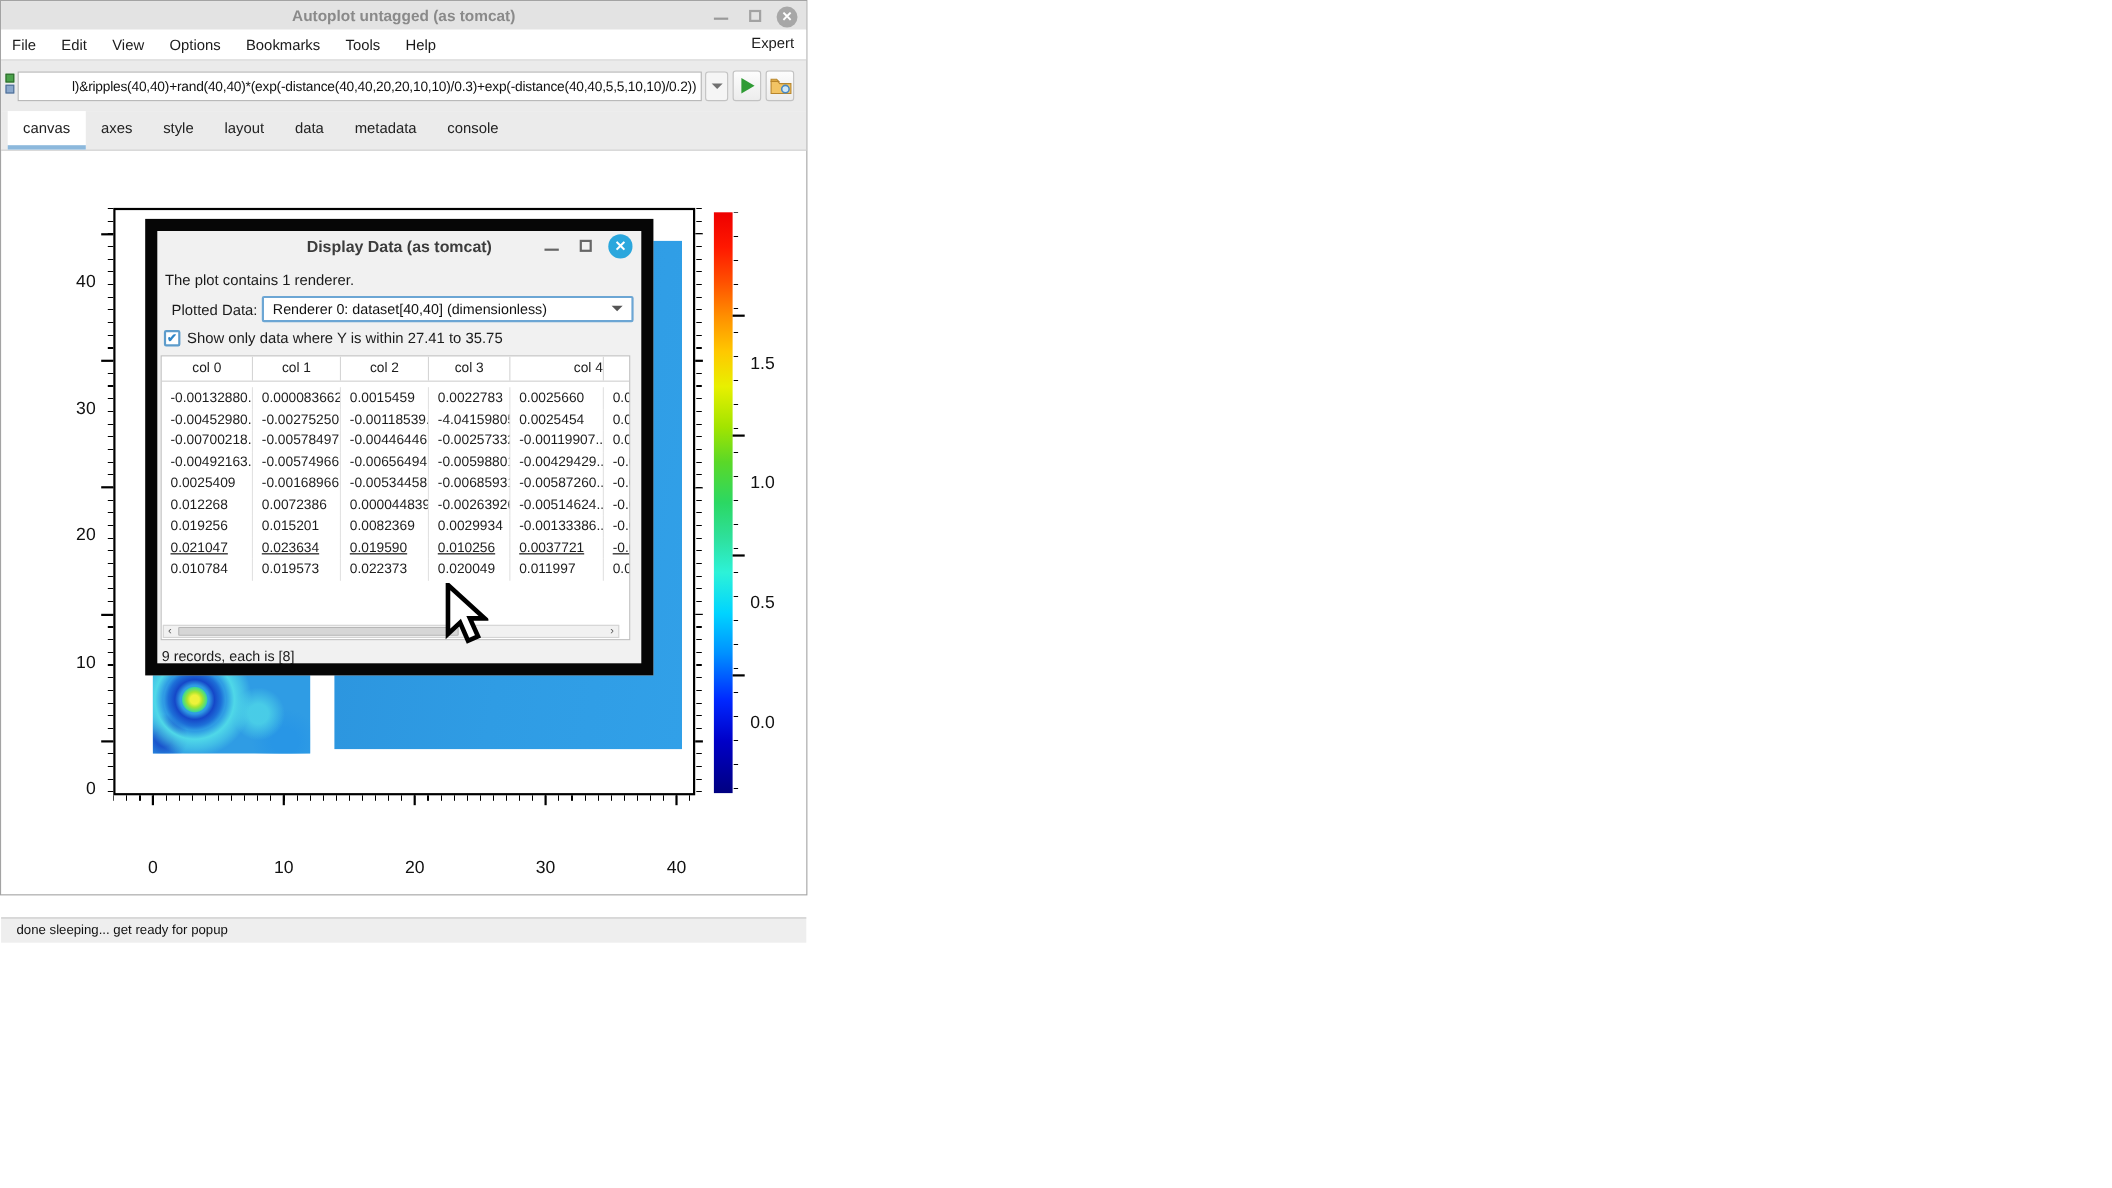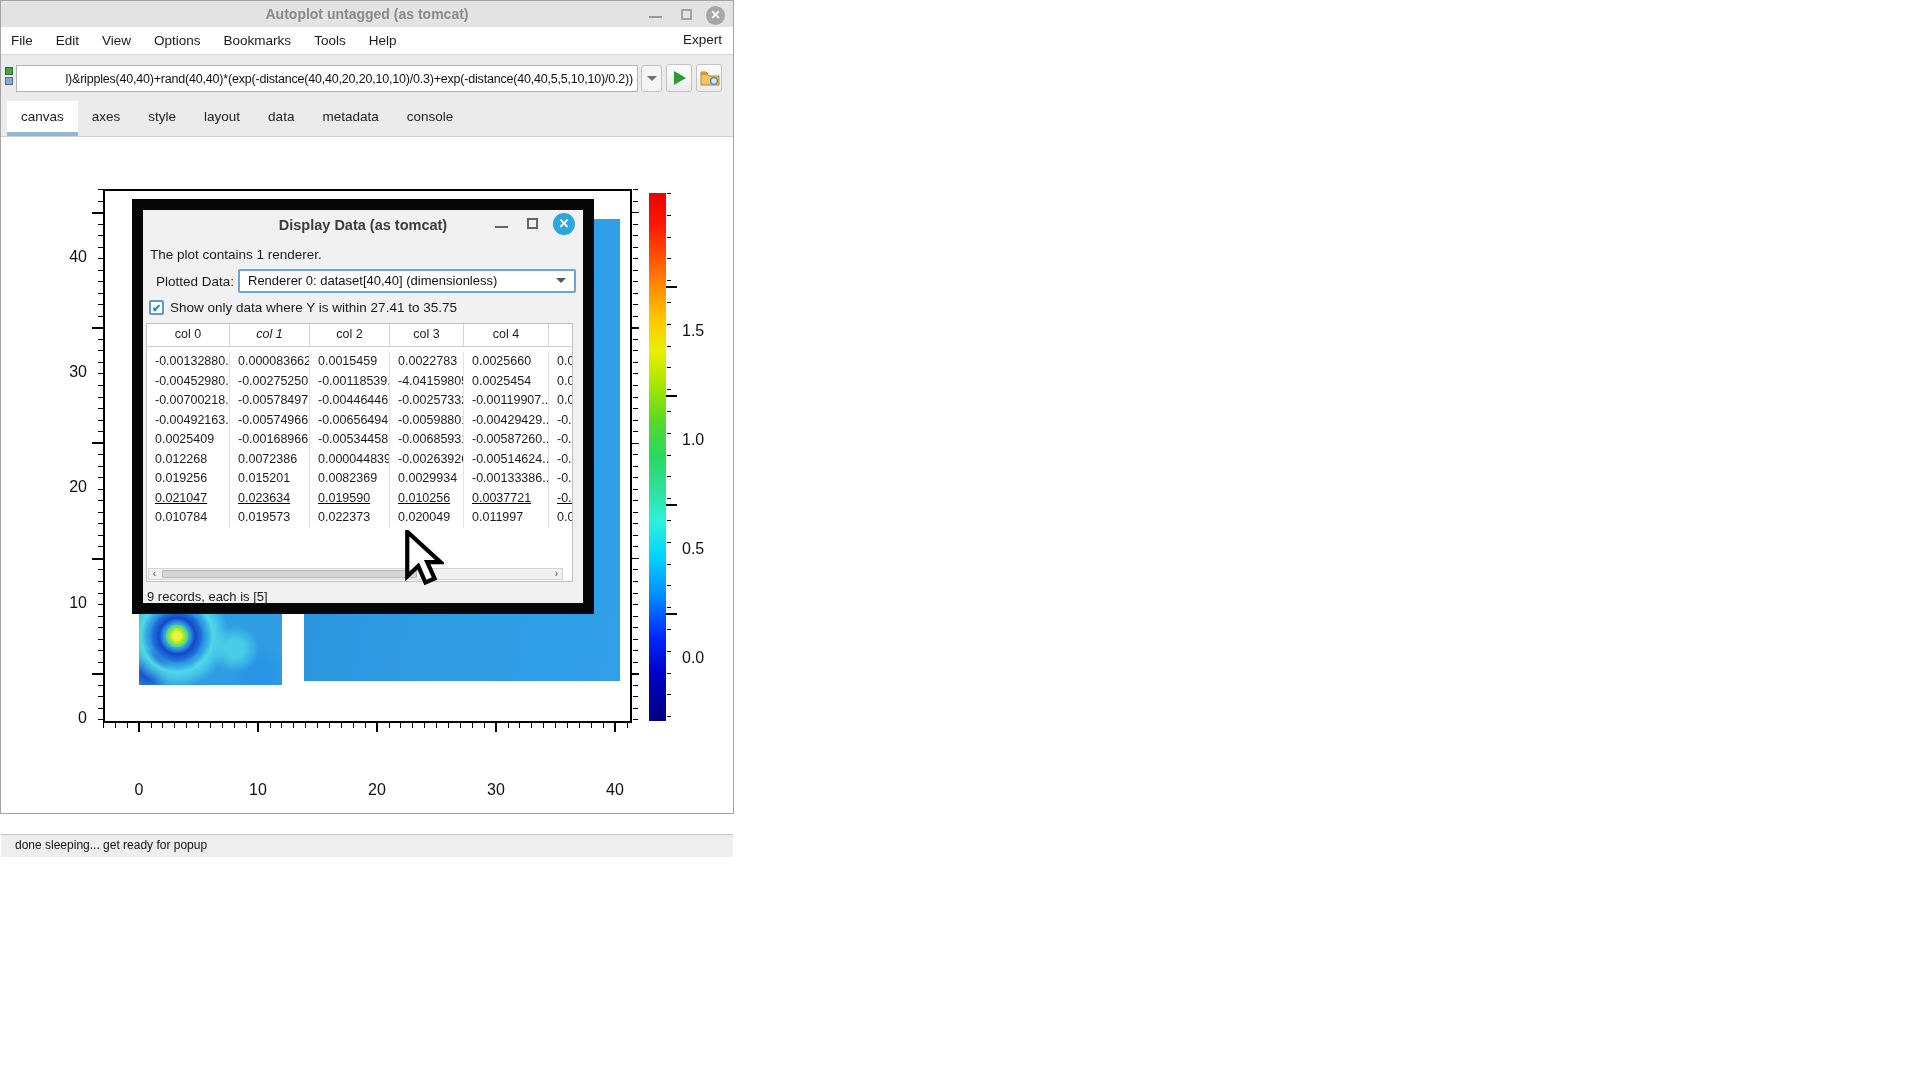--- a/index.html
+++ b/index.html
@@ -198,24 +198,24 @@
     <div class="dlg-renderer">The plot contains 1 renderer.</div>
     <div class="dlg-plotted-label">Plotted Data:</div>
     <div class="dlg-combo">Renderer 0: dataset[40,40] (dimensionless)</div>
 
     <div class="dlg-check">✔</div>
     <div class="dlg-checklabel">Show only data where Y is within 27.41 to 35.75</div>
 
     <div class="dlg-table">
       <div class="thead">
           <div class="th" style="width: 83px;">col 0</div>
-          <div class="th" style="width: 80px; font-style: italic;">col 1</div>
+          <div class="th" style="width: 80px;">col 1</div>
           <div class="th" style="width: 80px;">col 2</div>
           <div class="th" style="width: 74px;">col 3</div>
-          <div class="th" style="width: 85px;">col 4</div>
+          <div class="th" style="width: 85px; text-align: right;">col 4</div>
           <div class="th" style="width: 25px;"></div>
         </div>
       <div class="tbody">
           <div class="trow" style="top: 28px;">
             <div class="td" style="width: 83px;">-0.00132880...</div>
             <div class="td" style="width: 80px;">0.000083662</div>
             <div class="td" style="width: 80px;">0.0015459</div>
             <div class="td" style="width: 74px;">0.0022783</div>
             <div class="td" style="width: 85px;">0.0025660</div>
             <div class="td" style="width: 25px;">0.00</div>
@@ -285,21 +285,21 @@
             <div class="td" style="width: 25px;">0.00</div>
           </div>
         </div>
       <div class="dlg-scroll">
         <div class="scroll-arrow" style="left:0;">‹</div>
         <div class="scroll-thumb"></div>
         <div class="scroll-arrow" style="right:0;">›</div>
       </div>
     </div>
 
-    <div class="dlg-records">9 records, each is [5]</div>
+    <div class="dlg-records">9 records, each is [8]</div>
   </div>
 
   <svg class="cursor" width="42" height="56" viewBox="0 0 24 32">
     <path d="M3,1 L3,26.5 L9.3,20.6 L13.4,30 L18.6,27.7 L14.4,18.4 L22,18.4 Z" fill="#ffffff" stroke="#000000" stroke-width="2.4" stroke-linejoin="miter"></path>
   </svg>
 
   <div class="statusbar">
     <span>done sleeping... get ready for popup</span>
   </div>
 <div class="majtick" style="left: 137px; top: 722px; width: 2px; height: 9px;"></div>

